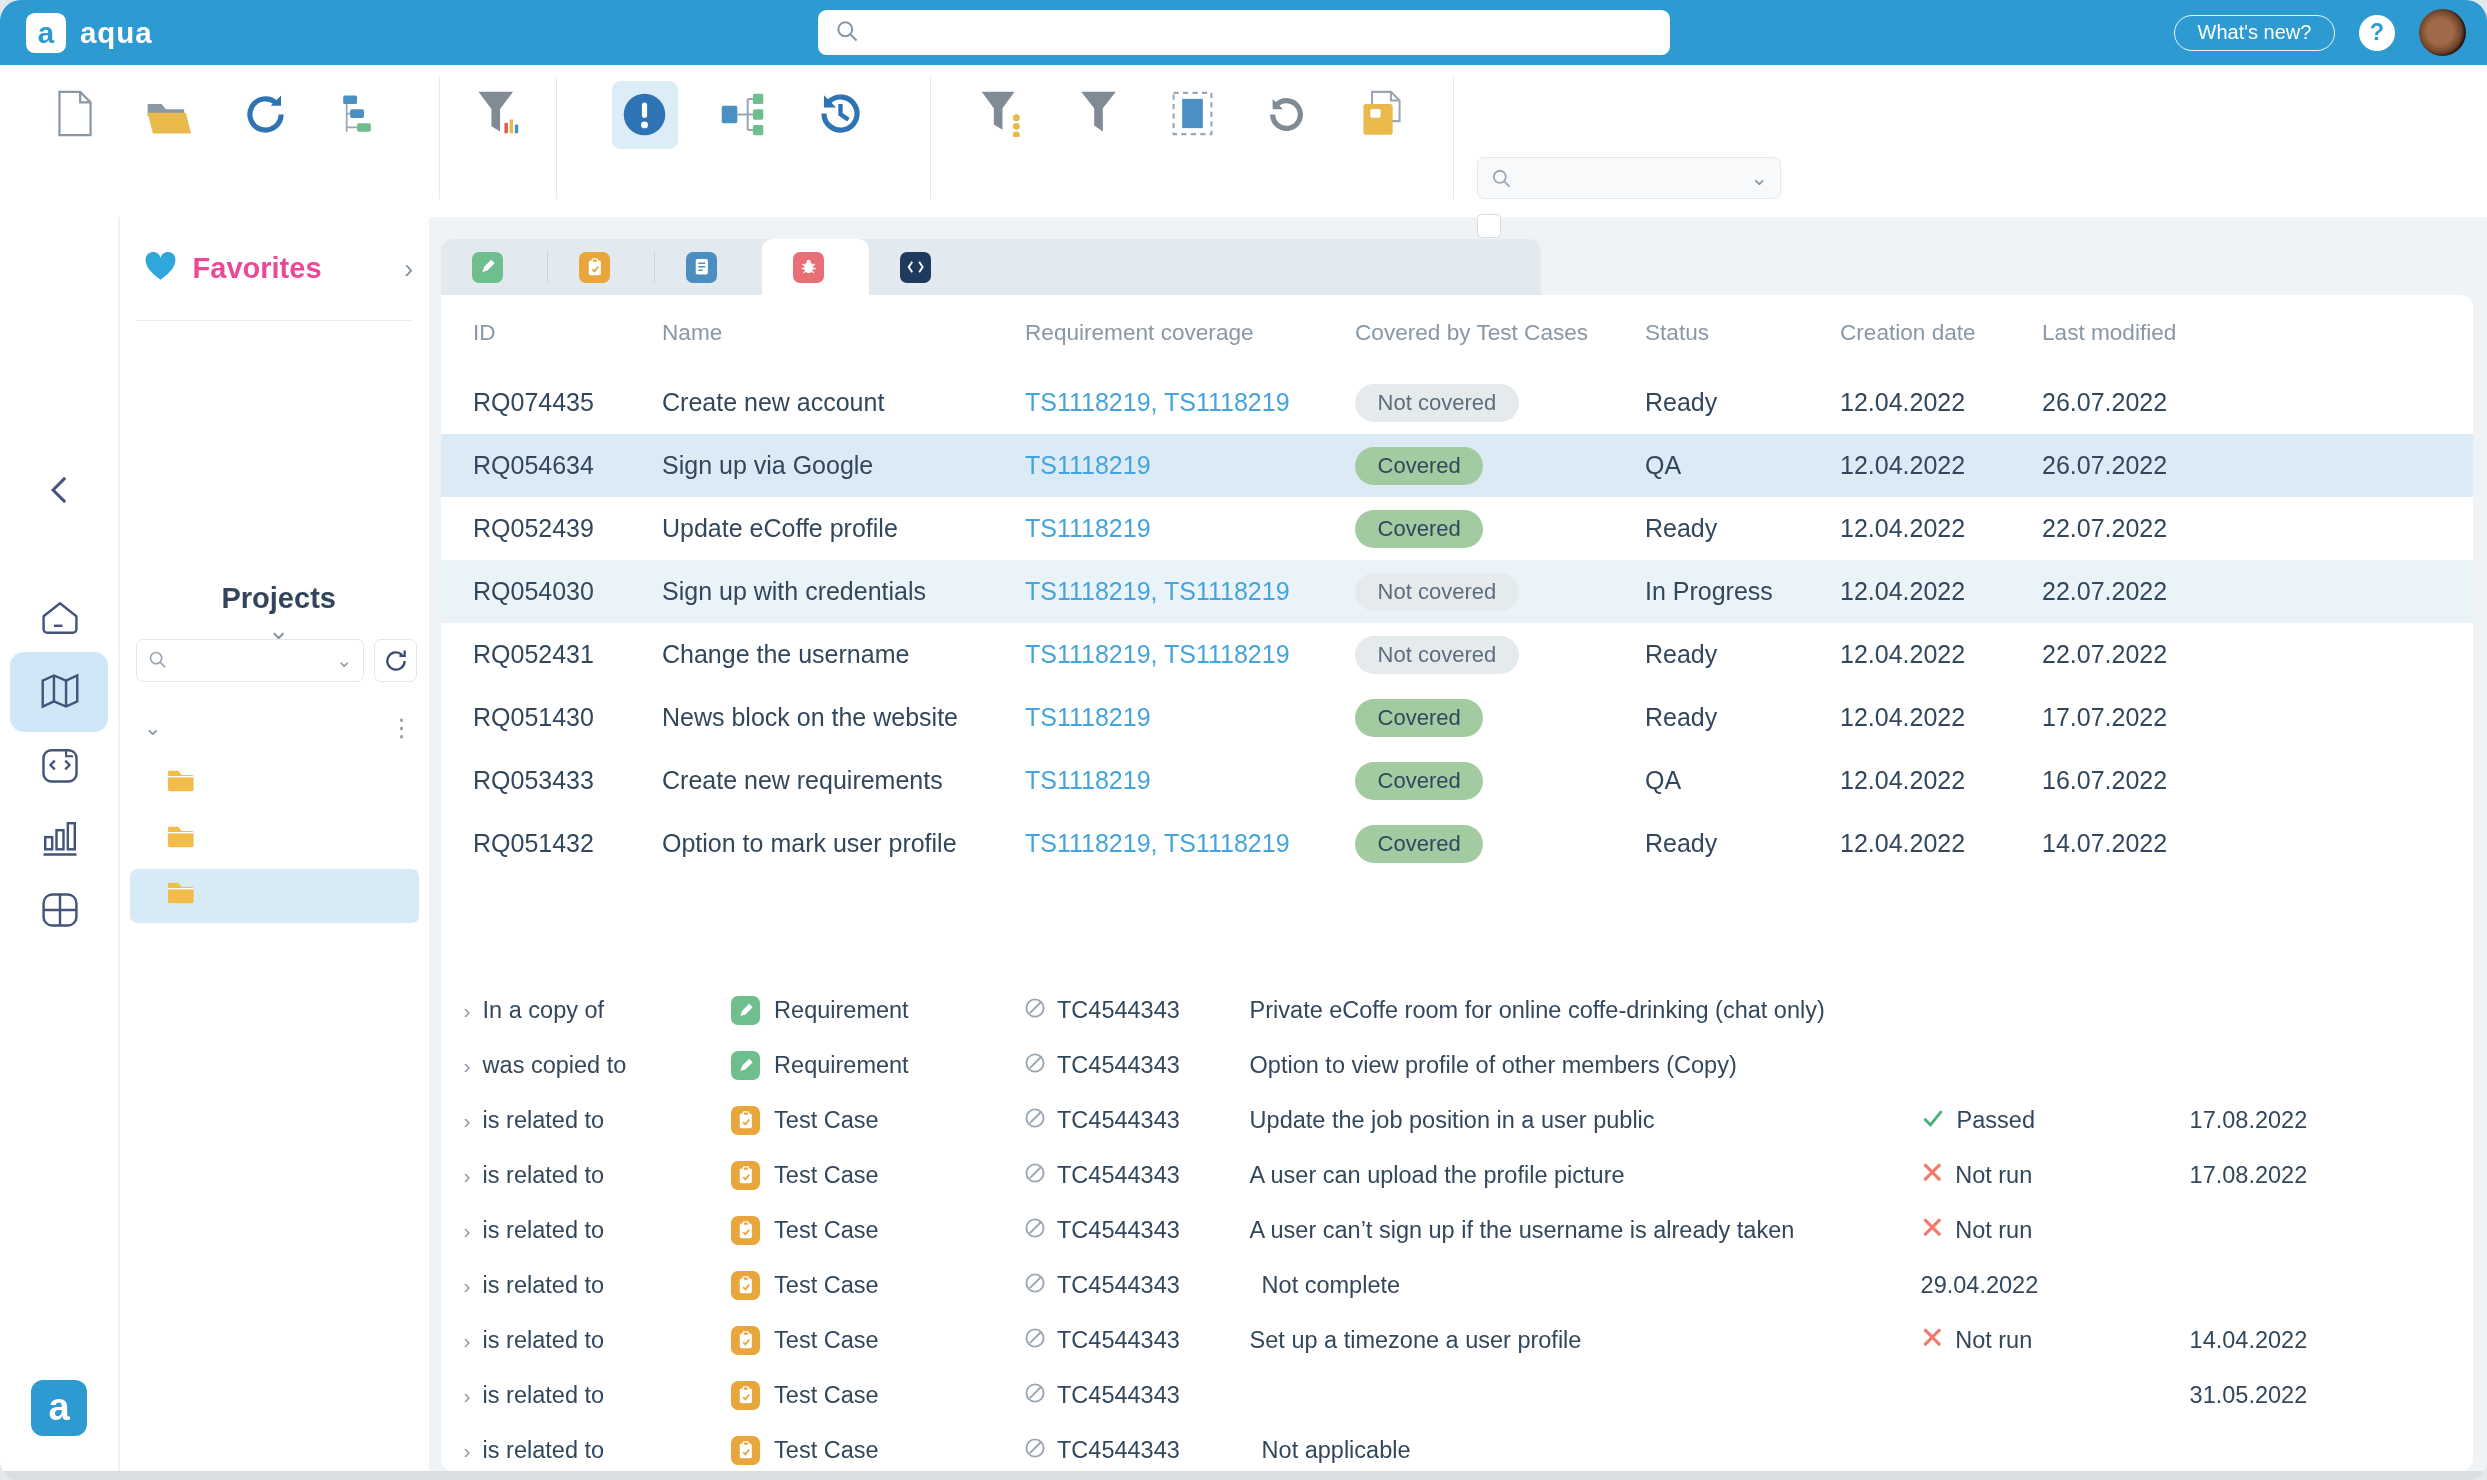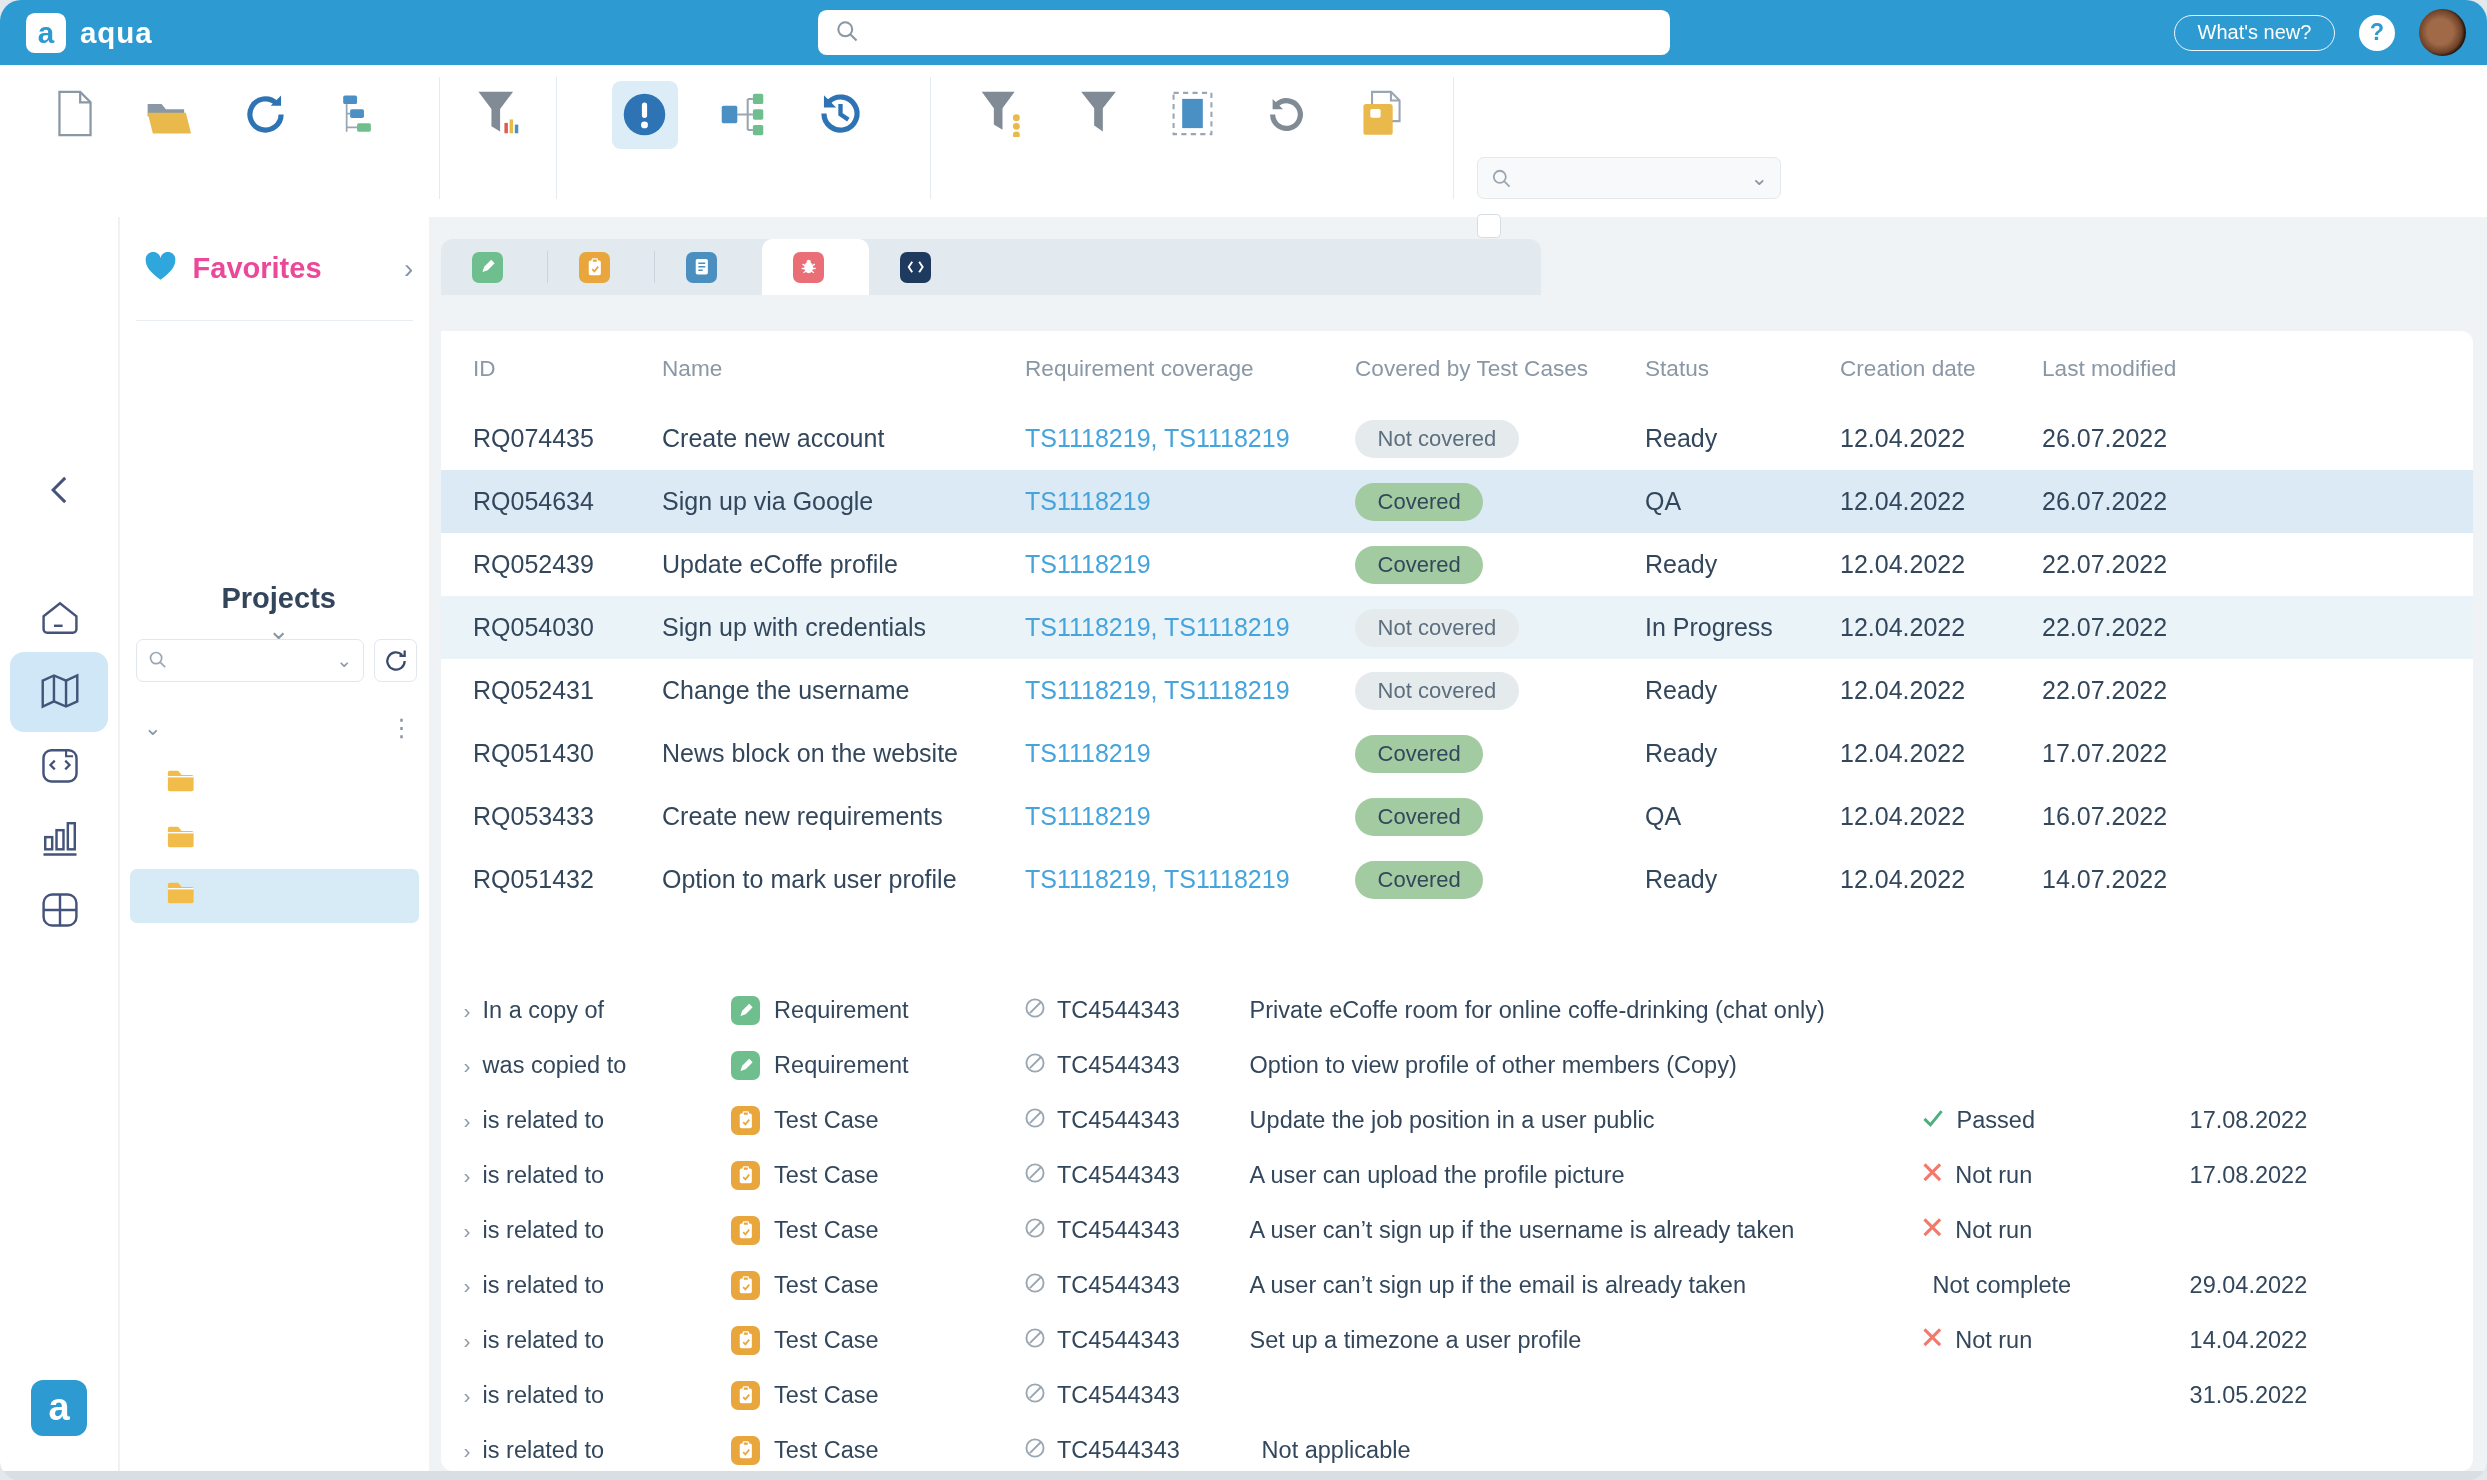--- a/index.html
+++ b/index.html
@@ -54,21 +54,21 @@
   .tree-item.selected { background:#d6ebf6; }
 
   
   .tabstrip { position:absolute; left:441px; top:239px; width:1100px; height:56px; background:#e2e9ef; border-radius:12px 12px 0 0; display:flex; }
   .tab { display:flex; align-items:center; gap:14px; padding:0 31px; font-size:24px; font-weight:bold; color:#33455c; position:relative; }
   .tab .tdiv { position:absolute; right:0; top:12px; height:32px; width:0.9px; background:#c9d4dc; }
   .tab.active { background:#fff; border-radius:10.4px 10.4px 0 0; }
   .badge { width:31px; height:31px; border-radius:7px; display:flex; align-items:center; justify-content:center; }
 
   
-  .card { position:absolute; left:441px; top:295px; right:14px; height:829px; background:#fff; border-radius:0 12px 12px 12px;margin-top:36px; }
+  .card { position:absolute; left:441px; top:295px; right:14px; height:829px; background:#fff; border-radius:0 12px 12px 12px; }
   .thead, .trow { display:grid; grid-template-columns:189px 363px 330px 290px 195px 202px 1fr; padding-left:32px; align-items:center; }
   .thead { height:76px; color:#8a97a5; font-size:22.6px; }
   .trow { height:63px; font-size:25px; color:#33475c; }
   .trow.selected { background:#dceaf5; }
   .trow.tinted { background:#eaf4f8; }
   .covlink { color:#45a4dc; }
   .pill { display:inline-flex; align-items:center; justify-content:center; height:38px; padding:0 22.6px; border-radius:21px; font-size:22px; }
   .pill.covered { background:#a3cba1; color:#33475c; }
   .pill.notcovered { background:#e5eaed; color:#5d6f7e; }
 
@@ -710,21 +710,20 @@
           </span>
           <span>Test Case</span>
         </span>
       <span class="rel-link">
           <span><svg width="24" height="24" viewBox="0 0 28 28">
               <circle cx="14" cy="14" r="10" fill="none" stroke="#9aa6b2" stroke-width="2.2"></circle>
               <line x1="8" y1="20" x2="21" y2="7" stroke="#9aa6b2" stroke-width="2.2"></line>
             </svg></span>
           <span>TC4544343</span>
         </span>
-      <span>A user can’t sign up if the email is already taken</span>
       <span class="rel-status">
           <span><span class="nc-circle"></span></span>
           <span>Not complete</span>
         </span>
       <span>29.04.2022</span>
     </div>
       <div class="rrow">
       <span class="rel-label">
           <span class="chev">›</span>
           <span>is related to</span>

